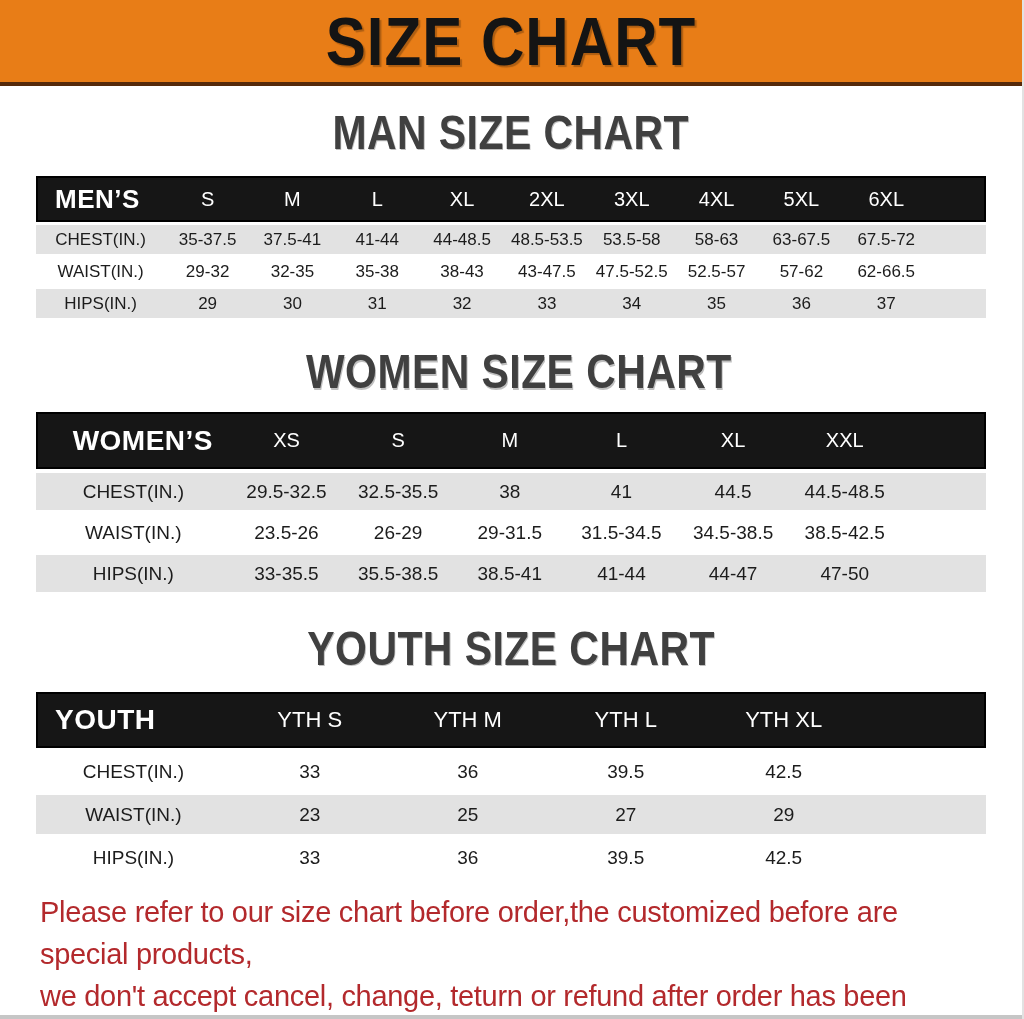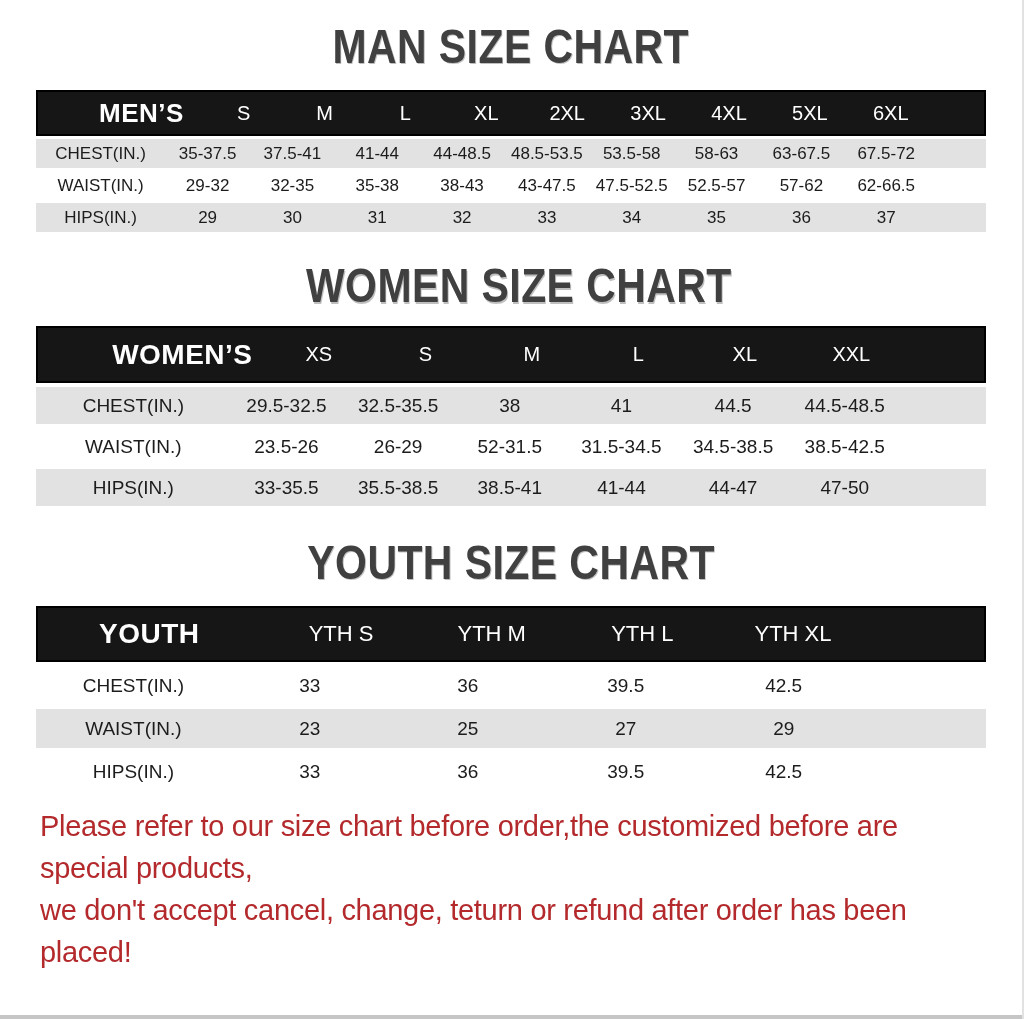--- a/index.html
+++ b/index.html
@@ -59,21 +59,20 @@
   #table-youth { margin-top: 18px; }
 
   .trow { display: flex; align-items: center; width: 100%; }
   .tcell { text-align: center; color: #1c1c1c; white-space: nowrap; }
 
   .thead {
     background: #161616;
     color: #ffffff;
     box-shadow: inset 0 0 0 2px #000;
     margin-bottom: 3px;
-    padding-left: 44px;
   }
   .thead .tcell { color: #ffffff; }
   .thead .label-cell {
     text-align: left;
     font-weight: 800;
     letter-spacing: 0.5px;
   }
   .tdata { margin-bottom: 3px; }
   .striped { background: #E2E2E2; }
   .plain   { background: #ffffff; }
@@ -126,20 +125,23 @@
     left: 0; bottom: 0;
     width: 100%; height: 4px;
     background: #c6c6c6;
   }
 </style>
 </head>
 <body>
 
 <div class="page">
 
+  <div class="banner">
+    <span class="banner-title">SIZE CHART</span>
+  </div>
 
   <div class="section-heading" id="heading-men">
     <span class="hd-inner">MAN SIZE CHART</span>
   </div>
   <div class="size-table t-men" id="table-men">
       <div class="trow thead">
         <div class="tcell label-cell">MEN’S</div>
         <div class="tcell data-cell">S</div>
         <div class="tcell data-cell">M</div>
         <div class="tcell data-cell">L</div>
@@ -213,21 +215,21 @@
         <div class="tcell data-cell">38</div>
         <div class="tcell data-cell">41</div>
         <div class="tcell data-cell">44.5</div>
         <div class="tcell data-cell">44.5-48.5</div>
         <div class="tcell spacer"></div>
       </div>
       <div class="trow tdata plain">
         <div class="tcell label-cell">WAIST(IN.)</div>
         <div class="tcell data-cell">23.5-26</div>
         <div class="tcell data-cell">26-29</div>
-        <div class="tcell data-cell">52-31.5</div>
+        <div class="tcell data-cell">29-31.5</div>
         <div class="tcell data-cell">31.5-34.5</div>
         <div class="tcell data-cell">34.5-38.5</div>
         <div class="tcell data-cell">38.5-42.5</div>
         <div class="tcell spacer"></div>
       </div>
       <div class="trow tdata striped">
         <div class="tcell label-cell">HIPS(IN.)</div>
         <div class="tcell data-cell">33-35.5</div>
         <div class="tcell data-cell">35.5-38.5</div>
         <div class="tcell data-cell">38.5-41</div>

